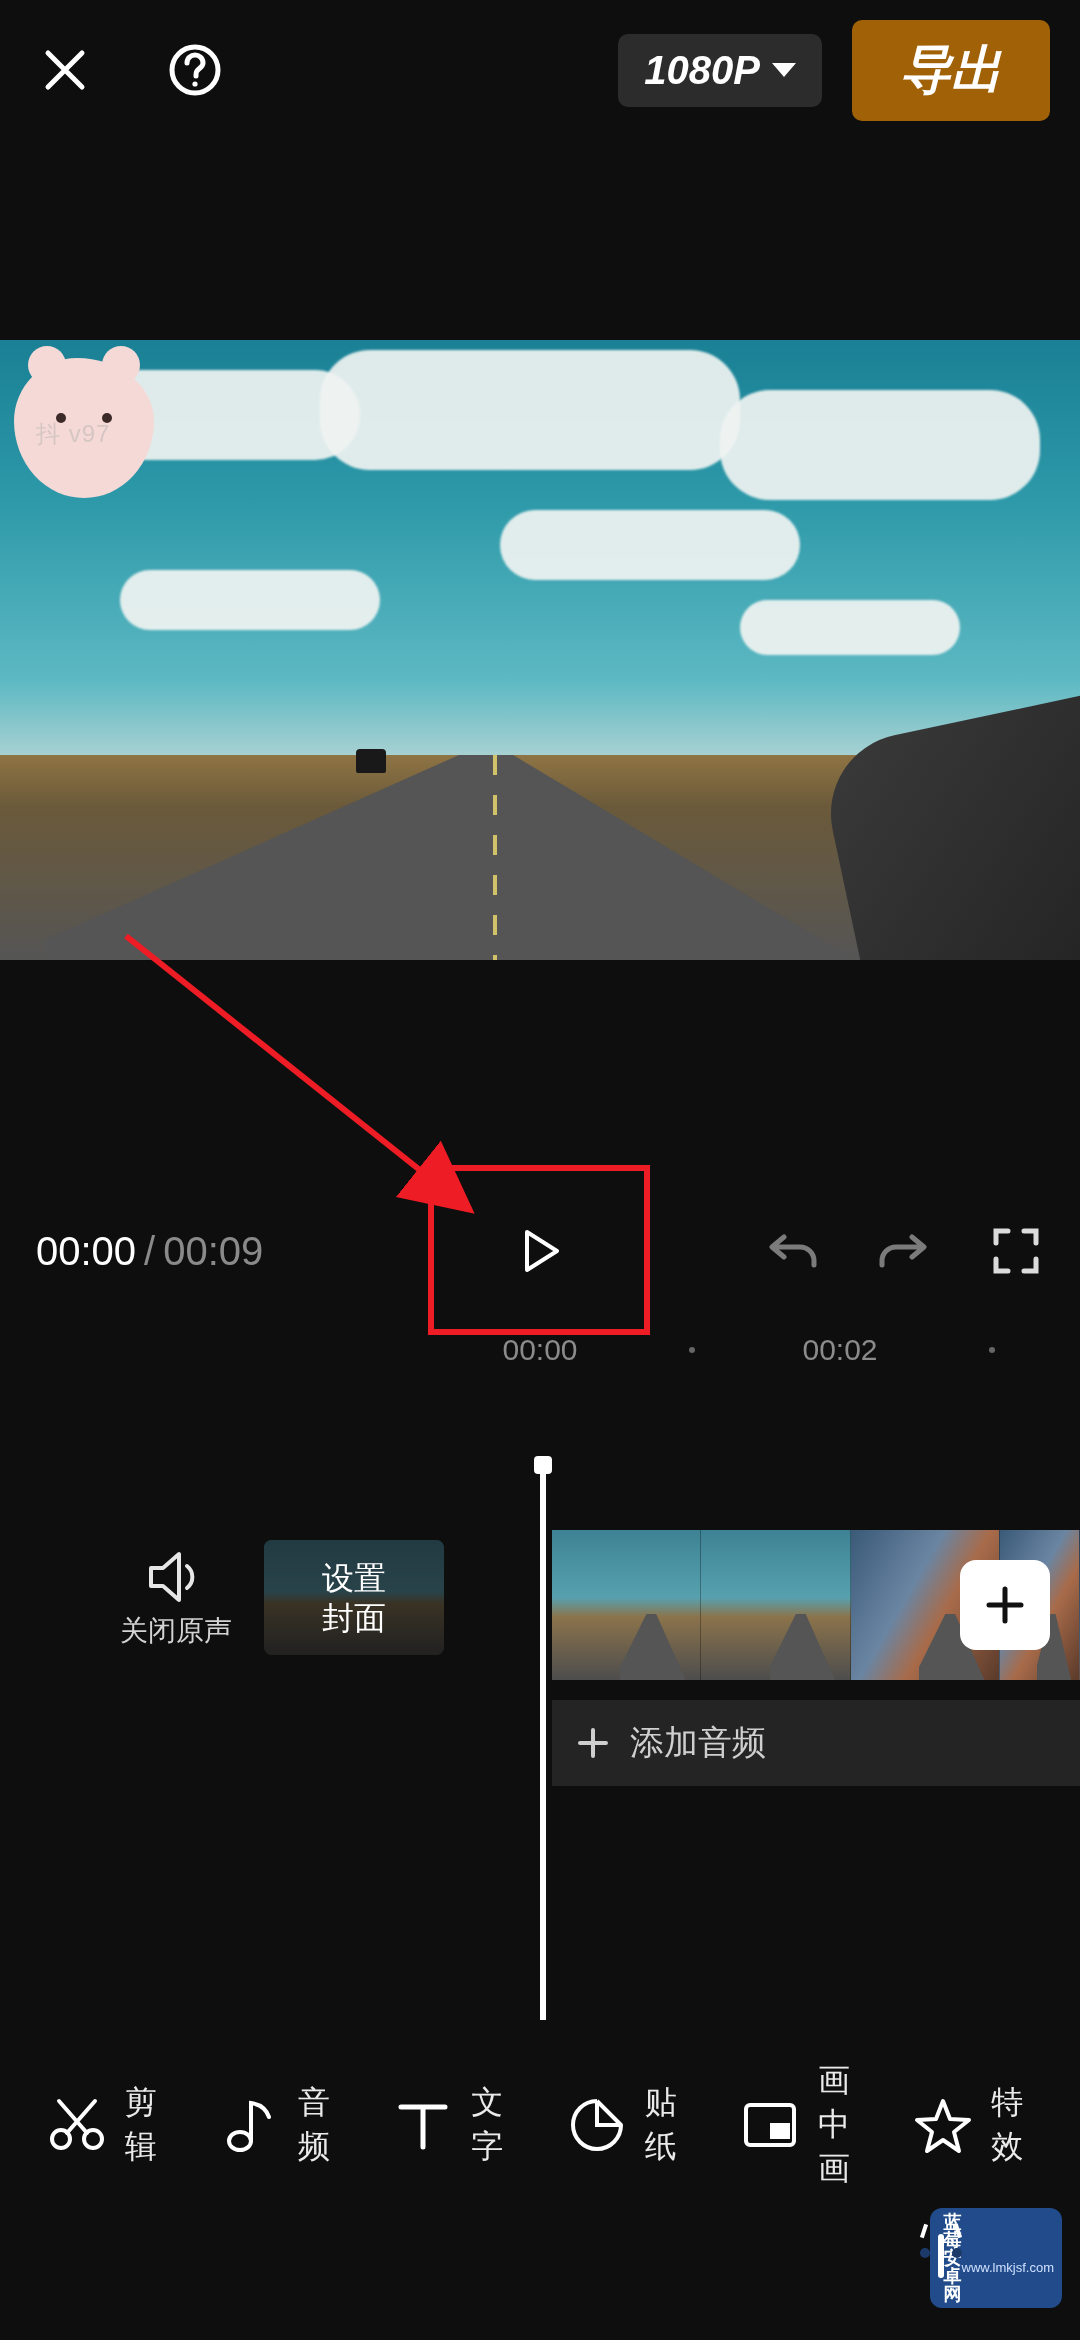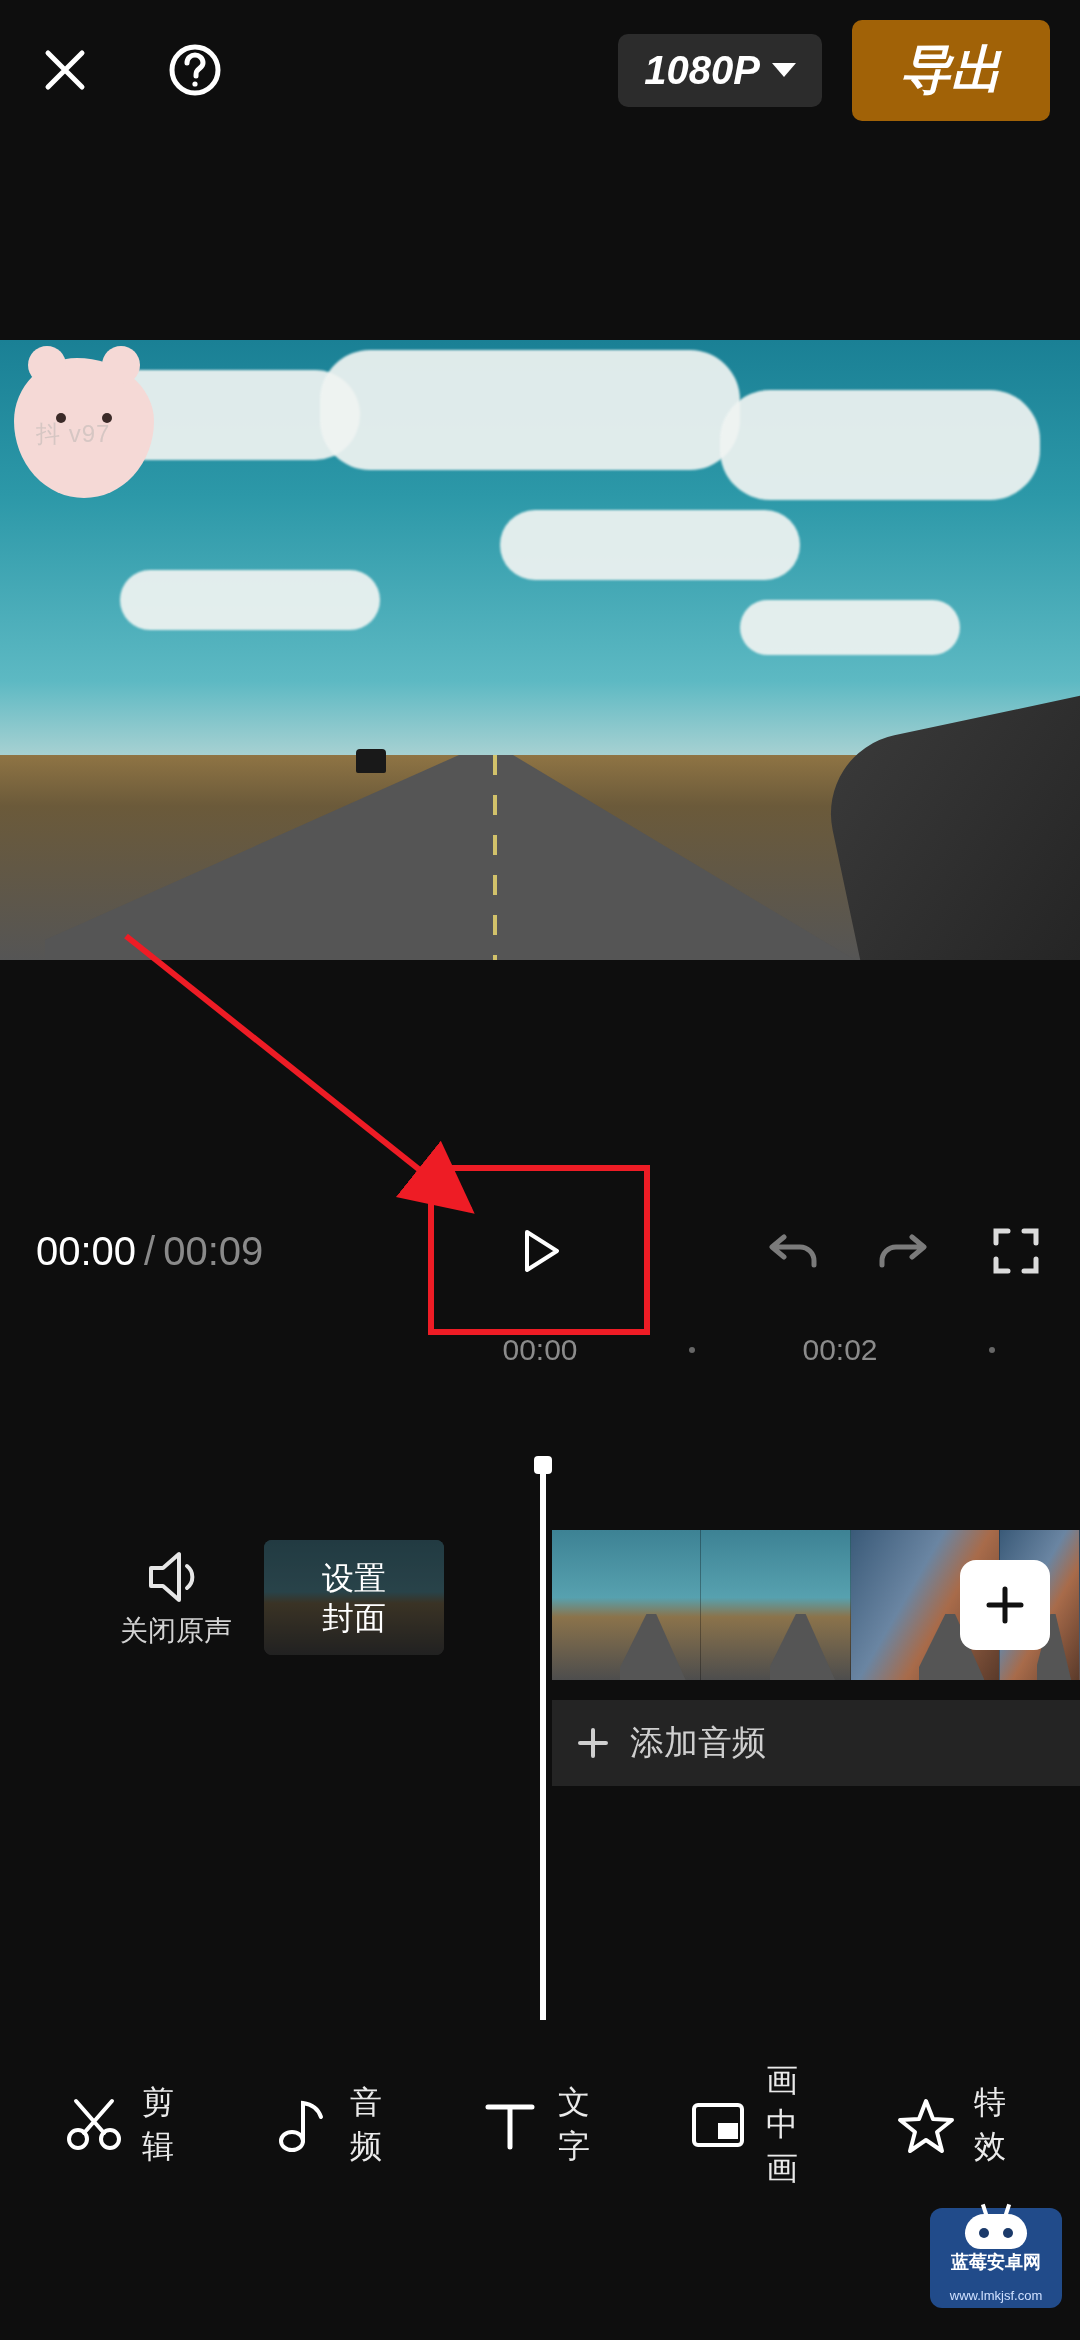--- a/index.html
+++ b/index.html
@@ -228,21 +228,21 @@
   width:120px;
 }
 .tool .ticon{ width:64px; height:64px; display:flex; align-items:center; justify-content:center;}
 .tool .tlabel{ font-size:32px; color:#eaeaea;}
 
 
 .site-badge{
   position:absolute; right:18px; bottom:32px;
   width:132px; height:100px;
   background:#214b8a; border-radius:12px;
-  display:flex; flex-direction:column; align-items:center; justify-content:flex-start;
+  display:flex; flex-direction:row; align-items:center; justify-content:flex-start;
   padding:6px 8px;
 }
 .site-badge .face{
   width:62px; height:44px; background:#fff; border-radius:22px 22px 18px 18px; position:relative; margin-bottom:4px;
 }
 .site-badge .face::before, .site-badge .face::after{
   content:""; position:absolute; top:14px; width:10px; height:10px; background:#1b3a6a; border-radius:50%;
 }
 .site-badge .face::before{left:14px;} .site-badge .face::after{right:14px;}
 .site-badge .ant-l, .site-badge .ant-r{
@@ -408,20 +408,29 @@
     <div class="ticon">
         <svg width="60" height="60" viewBox="0 0 60 60">
           <path d="M8 12 H52 M30 12 V52" stroke="#fff" stroke-width="5" stroke-linecap="round"></path>
         </svg>
       </div>
     <span class="tlabel">文字</span>
   </div>
   <div class="tool">
     <div class="ticon">
         <svg width="60" height="60" viewBox="0 0 60 60">
+          <path d="M30 6 a24 24 0 1 0 24 24 L30 6" fill="none" stroke="#fff" stroke-width="4" stroke-linejoin="round"></path>
+          <path d="M30 6 v24 h24" fill="none" stroke="#fff" stroke-width="4"></path>
+        </svg>
+      </div>
+    <span class="tlabel">贴纸</span>
+  </div>
+  <div class="tool">
+    <div class="ticon">
+        <svg width="60" height="60" viewBox="0 0 60 60">
           <rect x="6" y="10" width="48" height="40" rx="4" fill="none" stroke="#fff" stroke-width="4"></rect>
           <rect x="30" y="28" width="20" height="16" fill="#fff"></rect>
         </svg>
       </div>
     <span class="tlabel">画中画</span>
   </div>
   <div class="tool">
     <div class="ticon">
         <svg width="60" height="60" viewBox="0 0 60 60">
           <path d="M30 6 L37 24 56 25 41 37 46 56 30 45 14 56 19 37 4 25 23 24 Z" fill="none" stroke="#fff" stroke-width="4" stroke-linejoin="round"></path>

